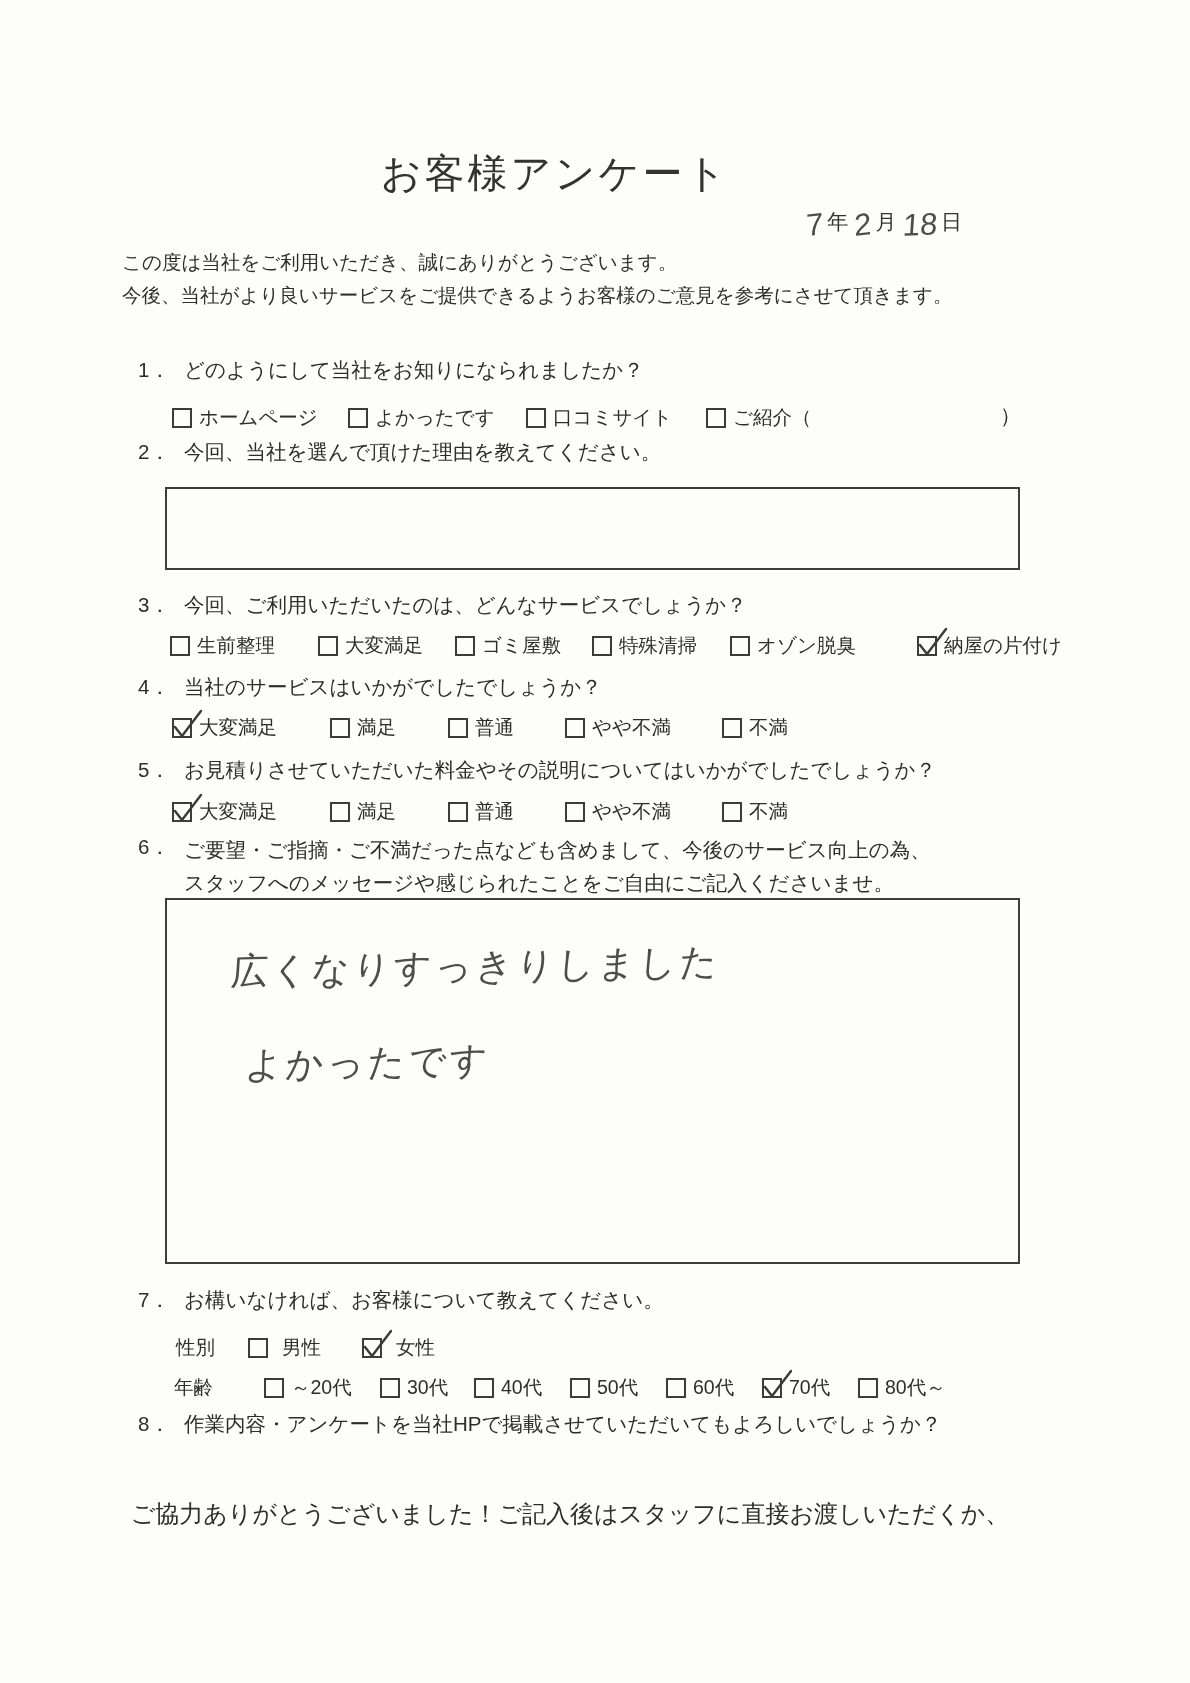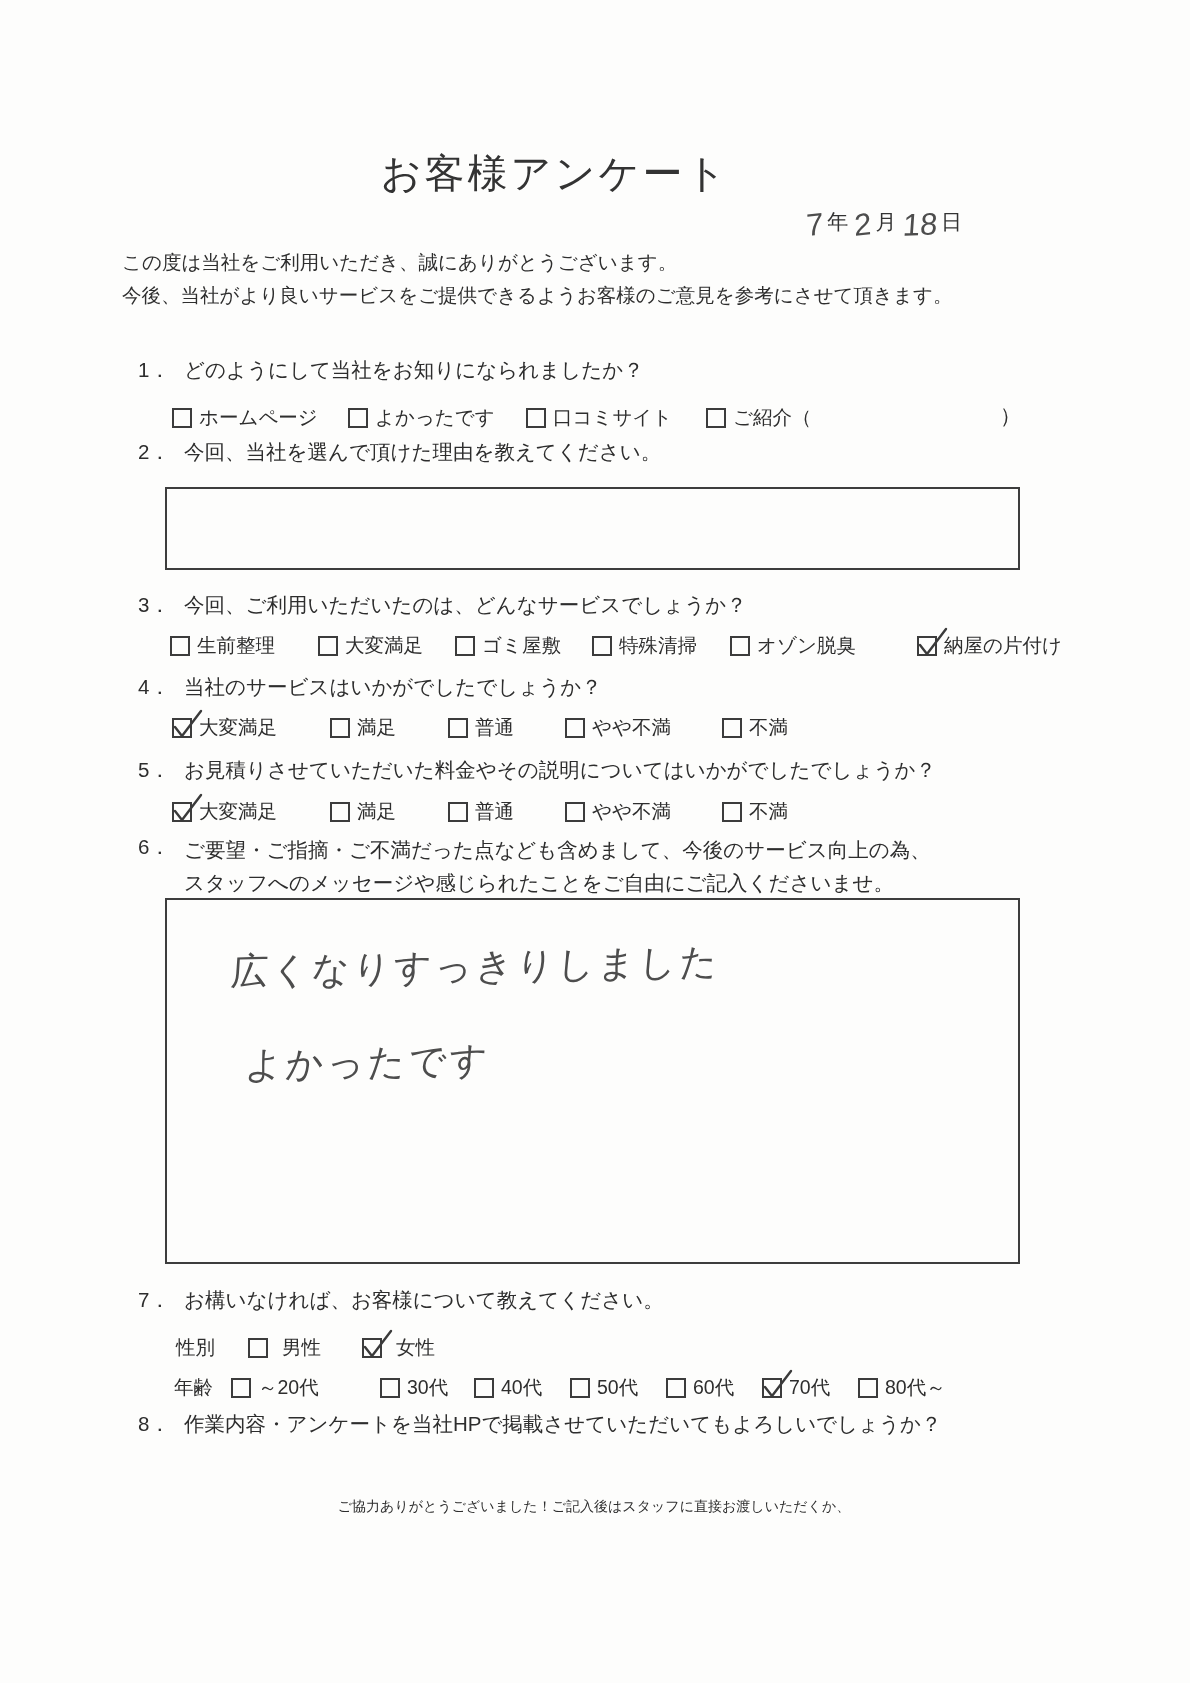--- a/index.html
+++ b/index.html
@@ -56,21 +56,21 @@
 
   
   .answer-box { border:2px solid #3d3d3d; background:#fdfdfc; }
   .box1 { left:165px; top:487px; width:851px; height:79px; }
   .box2 { left:165px; top:898px; width:851px; height:362px; }
   .hand-line { position:absolute; font-size:37px; letter-spacing:3px; white-space:nowrap; transform:rotate(-1.2deg) skewX(-5deg); }
   .hand-line1 { left:64px; top:42px; }
   .hand-line2 { left:78px; top:138px; }
 
   
-  .footer { left:0; width:1140px; text-align:center; font-size:14px; color:#2d2d2d;padding-left:24px; }
+  .footer { left:0; width:1140px; text-align:center; font-size:24px; color:#2d2d2d; }
 </style>
 </head>
 <body>
 
 <div class="page">
 
   <div class="abs title">お客様アンケート</div>
 
   <div class="abs date-line">
     <span class="hand date-num">7</span>
@@ -242,21 +242,21 @@
       <span class="cb checked">
           <svg class="tick" viewBox="0 0 34 34">
             <path d="M5 20 L12 29 L31 4"></path>
           </svg>
         </span>
       <span class="opt-label">女性</span>
     </label>
   </div>
   <div class="abs row" style="top:1374px">
     <span class="row-label" style="left:174px">年齢</span>
-    <label class="opt" style="left:231px">
+    <label class="opt" style="left:264px">
       <span class="cb"></span>
       <span class="opt-label">～20代</span>
     </label>
     <label class="opt" style="left:380px">
       <span class="cb"></span>
       <span class="opt-label">30代</span>
     </label>
     <label class="opt" style="left:474px">
       <span class="cb"></span>
       <span class="opt-label">40代</span>

